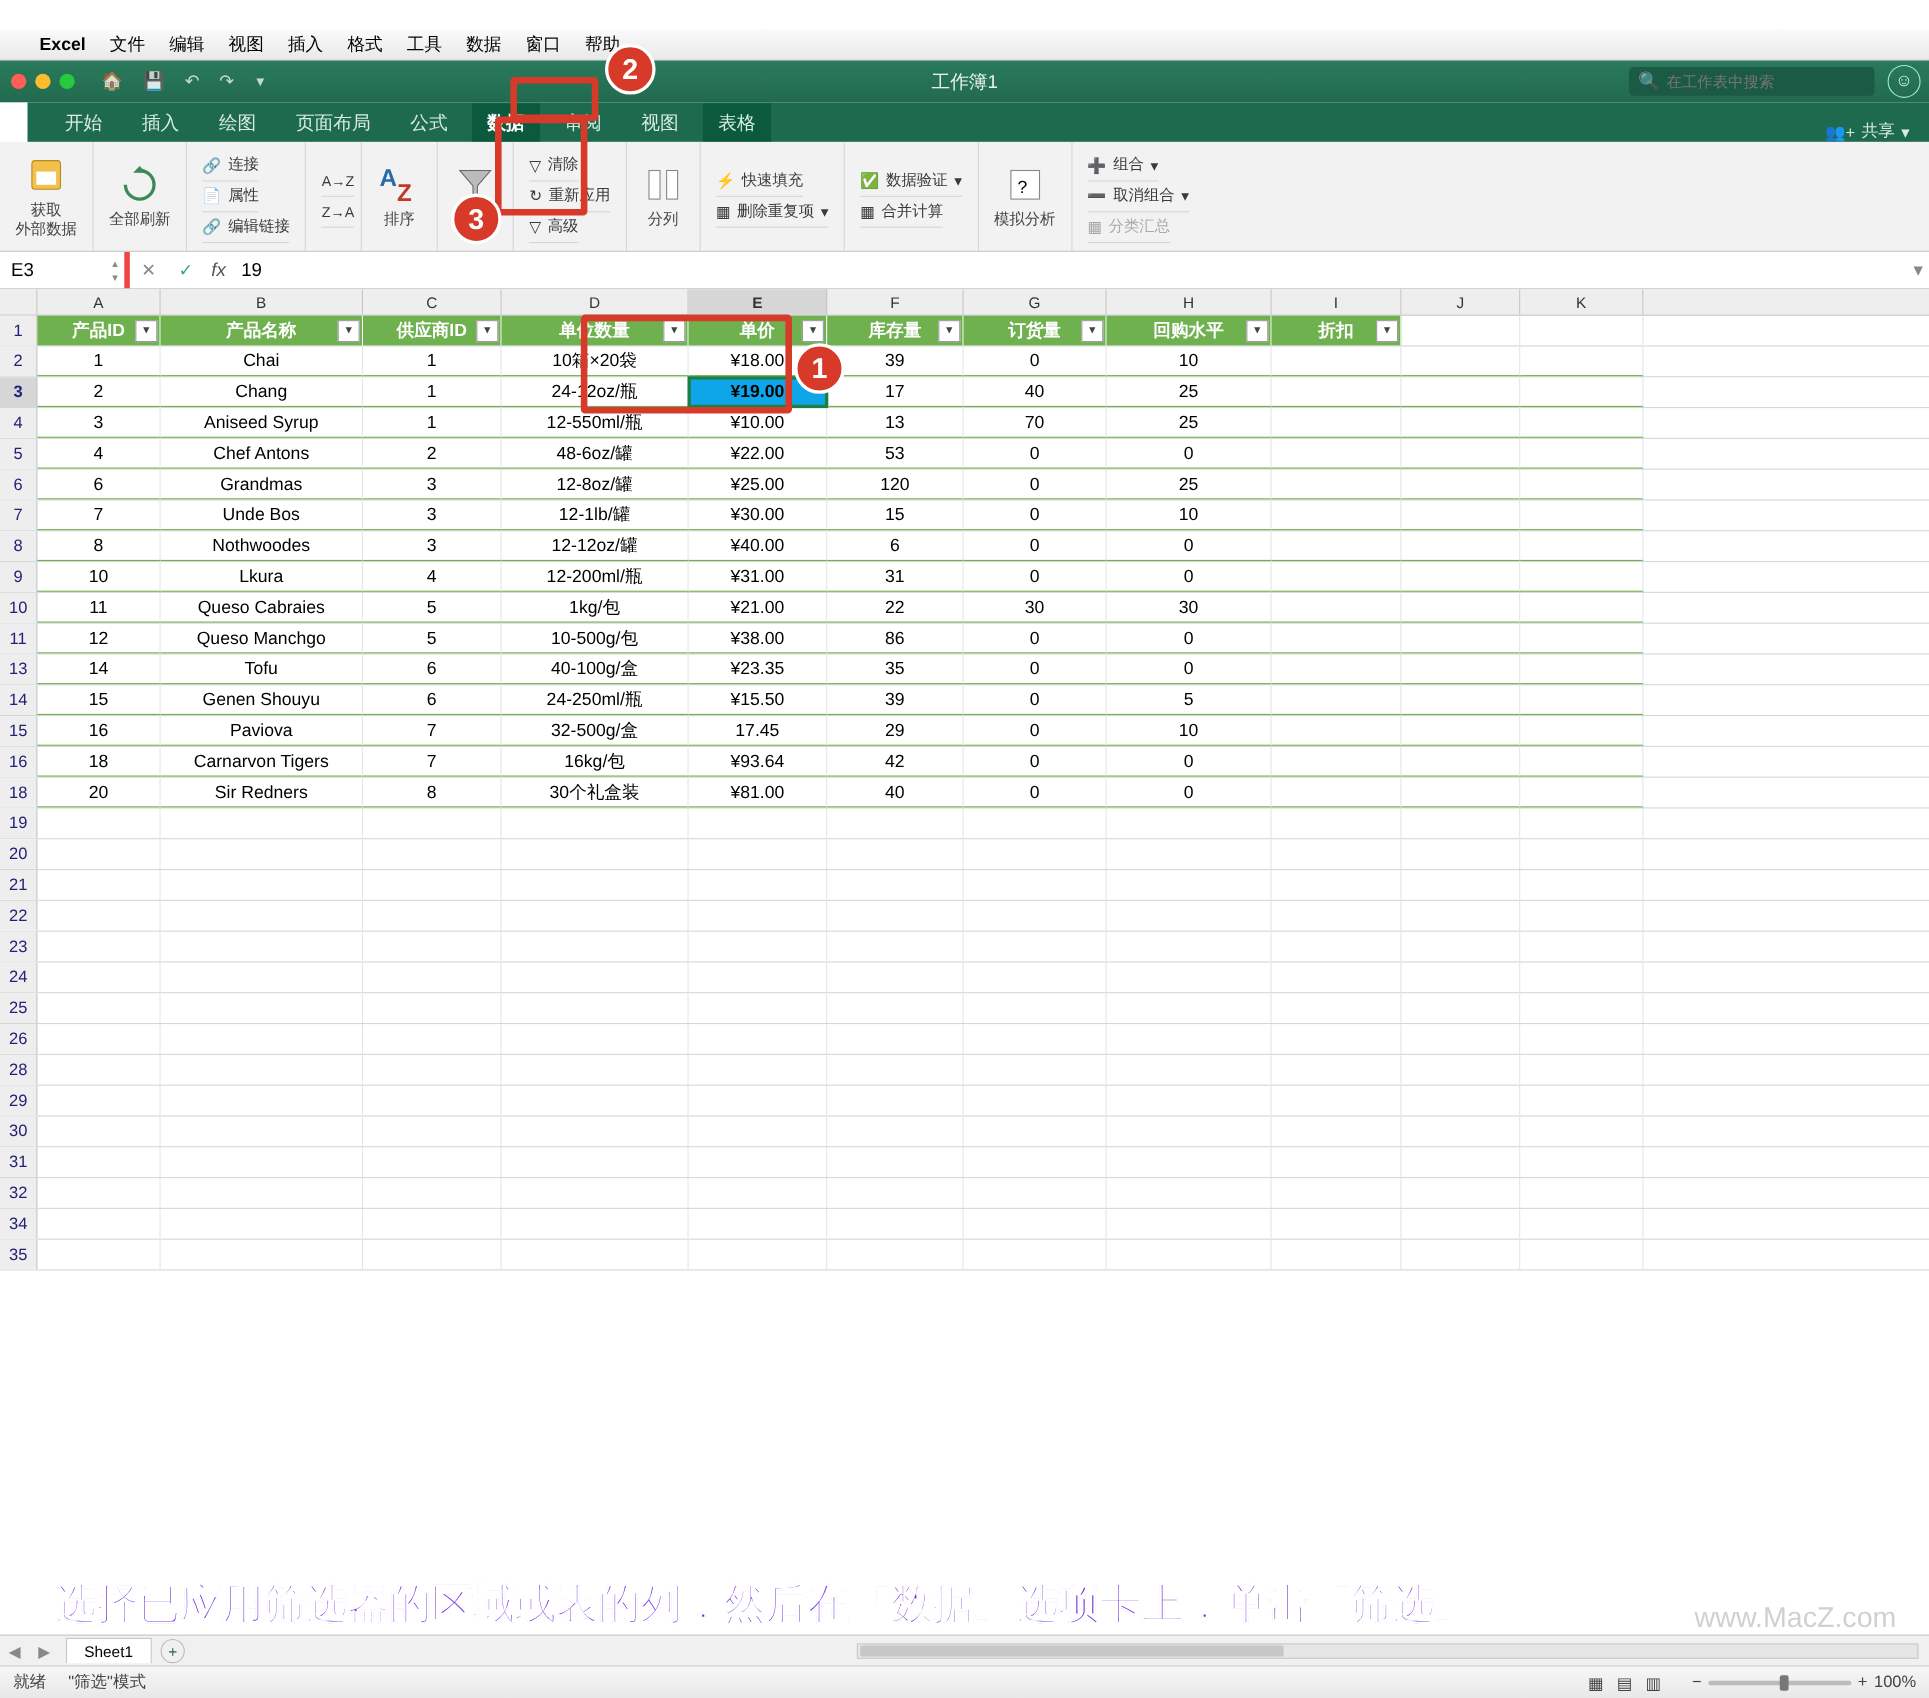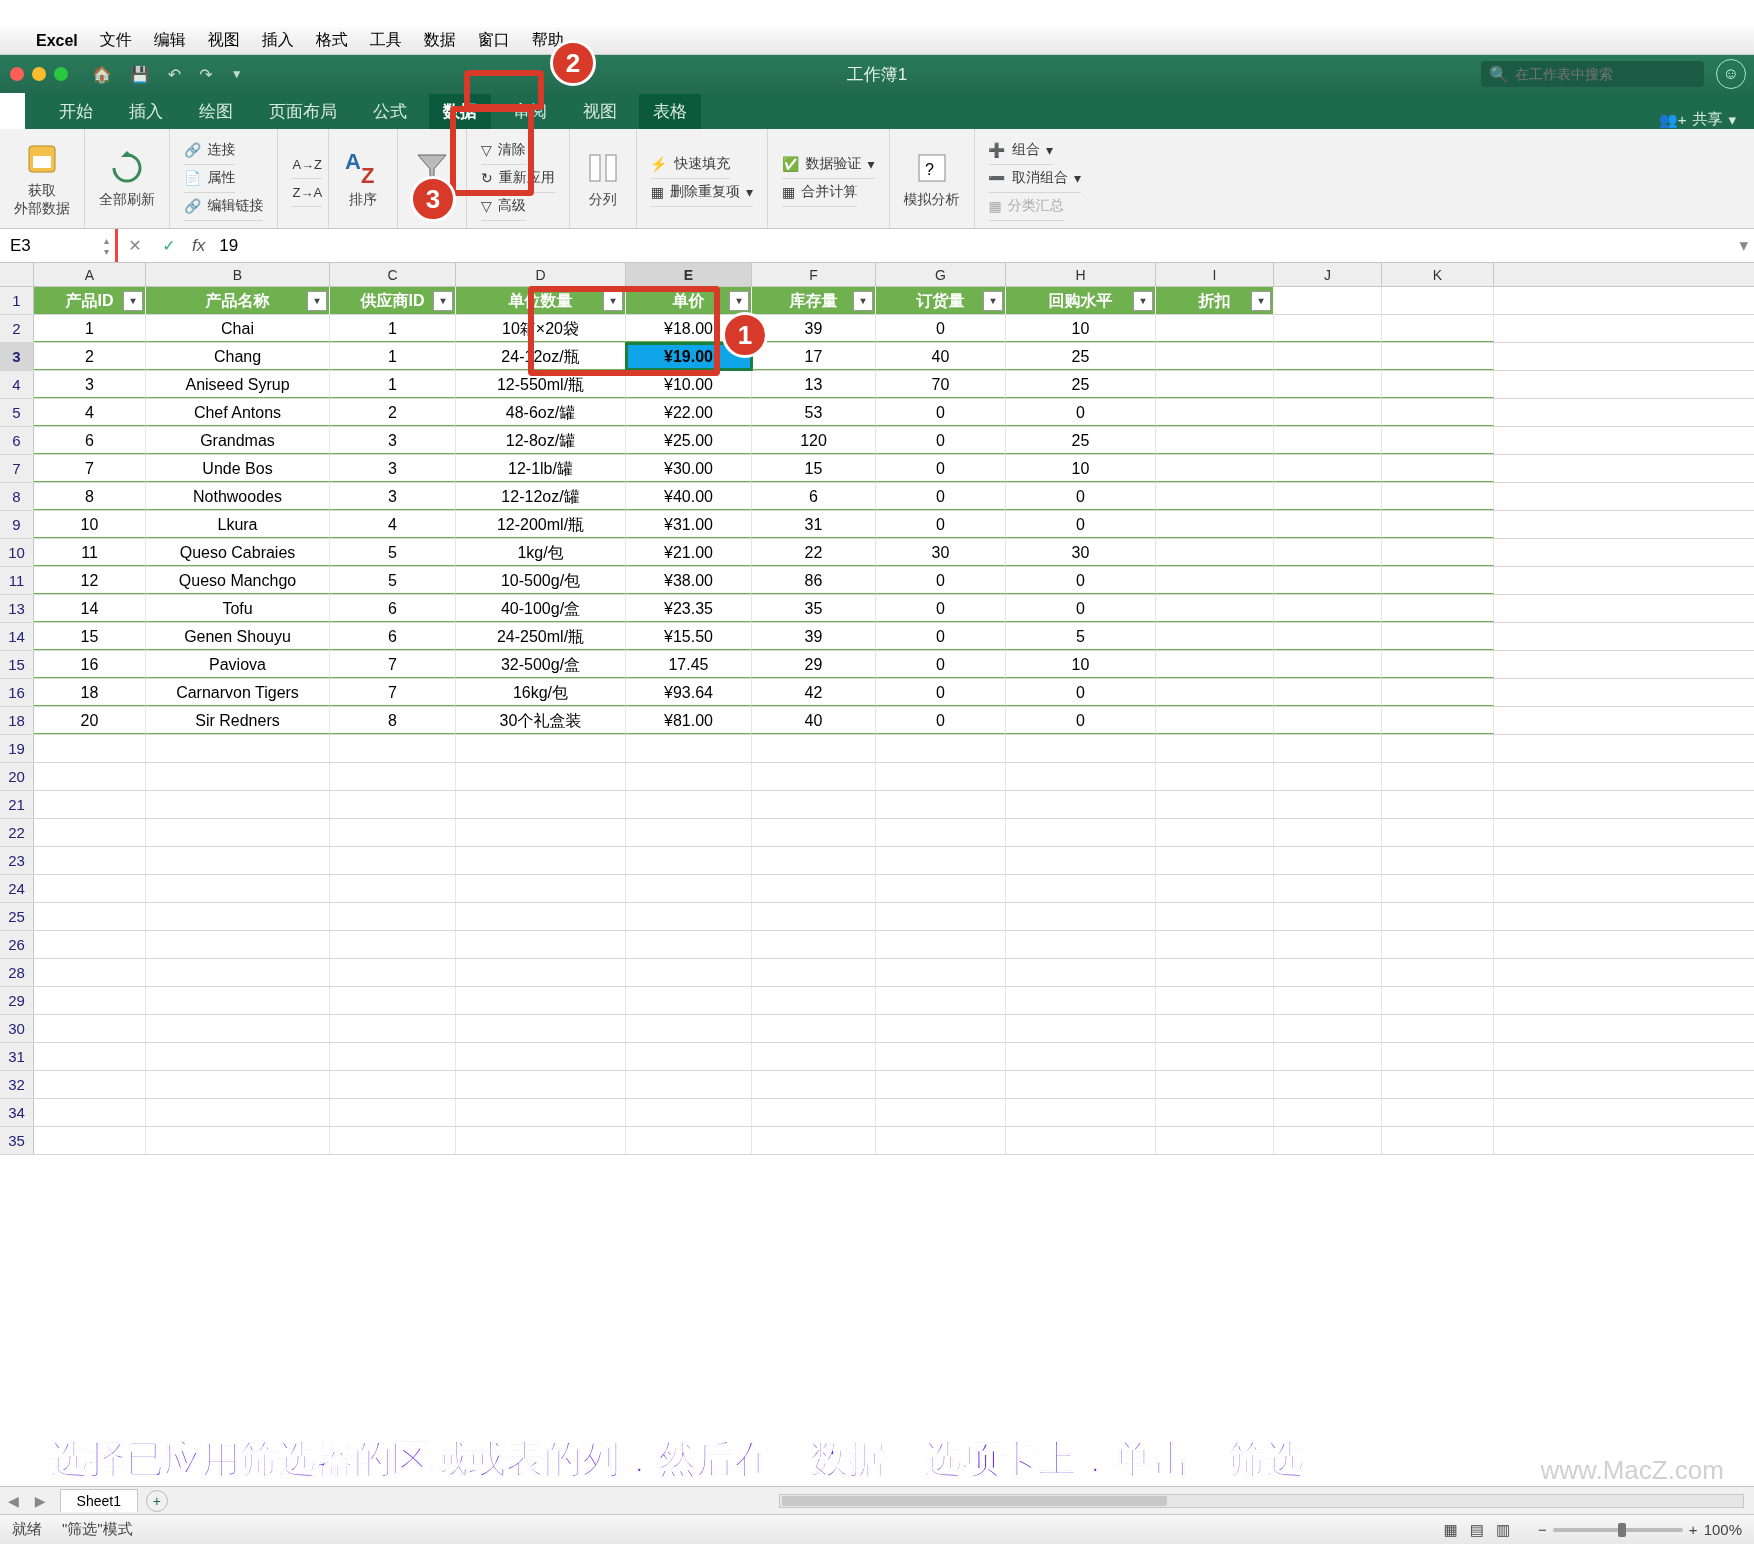--- a/index.html
+++ b/index.html
@@ -31,21 +31,21 @@
 
 .ribbon{height:100px;background:#f2f2f2;border-bottom:1px solid #c9c9c9;display:flex;align-items:stretch;position:relative}
 .rgroup{display:flex;flex-direction:column;justify-content:center;align-items:center;padding:6px 14px;border-right:1px solid #d6d6d6;font-size:14px;color:#444}
 .rgroup .big{display:flex;flex-direction:column;align-items:center;gap:4px}
 .rgroup .row{display:flex;align-items:center;gap:6px;font-size:14px;color:#3a3a3a;padding:2px 0}
 .ribbon svg{display:block}
 .filterbox{position:relative}
 
 
 .fbar{height:34px;background:#fff;border-bottom:1px solid #c7c7c7;display:flex;align-items:center;font-size:17px}
-.namebox{width:118px;height:100%;border-right:3px solid #ef4444;display:flex;align-items:center;padding-left:10px;font-weight:500}
+.namebox{width:118px;height:100%;border-right:5px solid #ef4444;display:flex;align-items:center;padding-left:10px;font-weight:500}
 .namebox .dd{margin-left:auto;margin-right:6px;display:flex;flex-direction:column;font-size:10px;color:#888}
 .fbtn{width:34px;text-align:center;color:#888;font-size:16px}
 .fx{font-style:italic;color:#555;margin:0 6px}
 .fval{padding-left:8px}
 .expand{margin-left:auto;margin-right:6px;color:#888}
 
 
 .colhdr{height:24px;display:flex;background:#eee;border-bottom:1px solid #c7c7c7;font-size:14px;color:#333}
 .corner{width:34px;border-right:1px solid #c7c7c7}
 .ch{border-right:1px solid #c7c7c7;text-align:center;line-height:24px}

